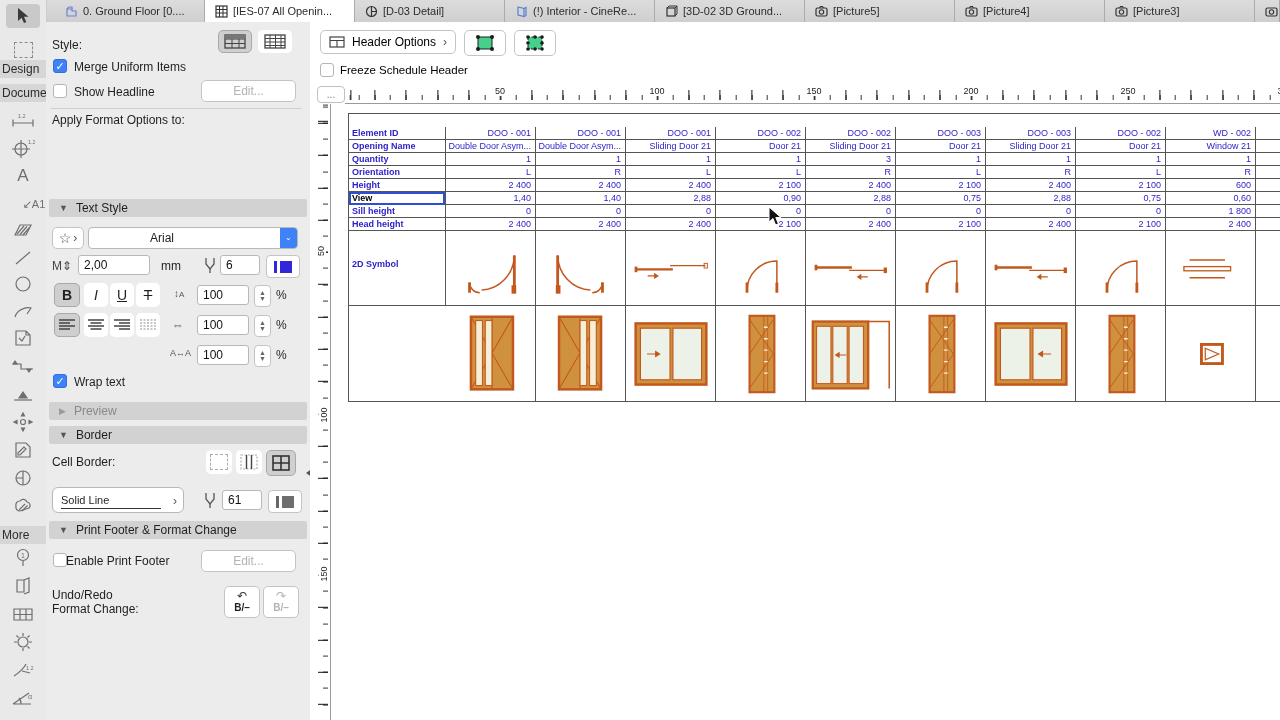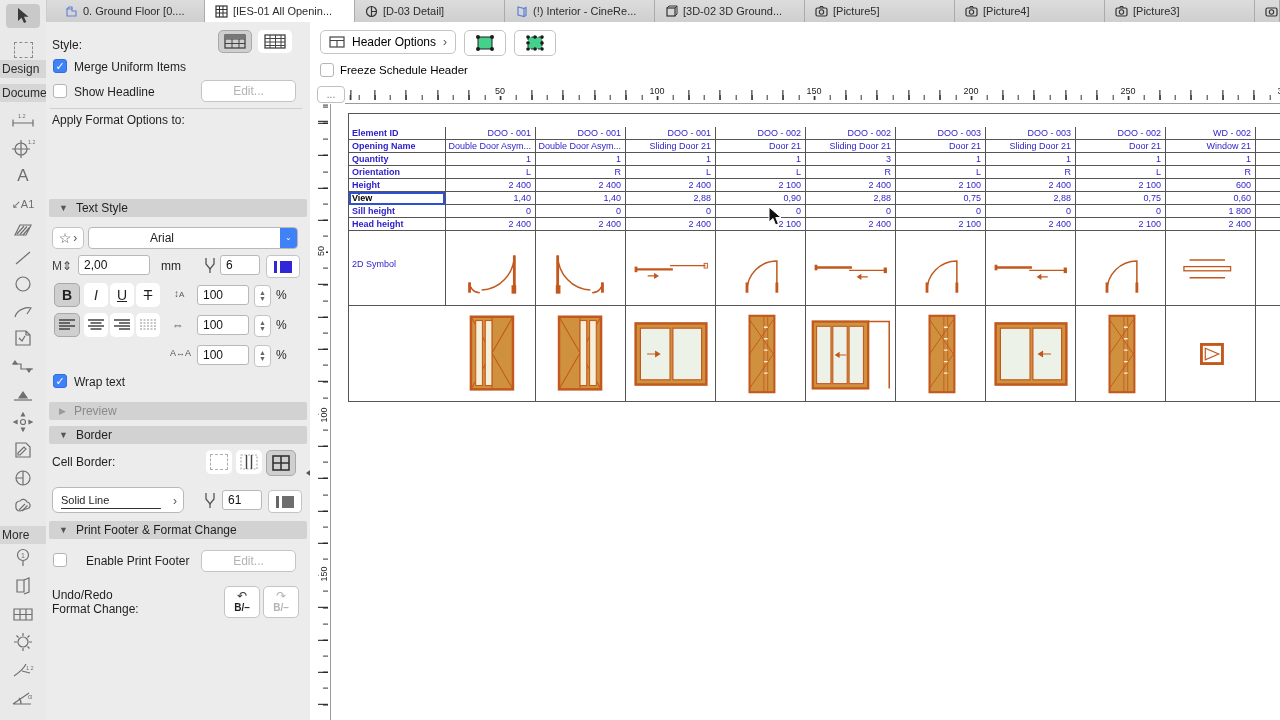--- a/index.html
+++ b/index.html
@@ -50,21 +50,21 @@
   #vruler .major{position:absolute;top:0;right:2px;width:10px;height:100%;background:repeating-linear-gradient(180deg,#111 0 1px,transparent 1px 32.3px);background-position:0 18.8px;}
   .vlab{position:absolute;left:1px;font-size:9px;color:#222;background:#fff;transform:rotate(-90deg);padding:0 2px;}
   .cornerbtn{position:absolute;left:7px;top:64px;width:26px;height:15px;background:#fff;border:1px solid #c0c0c0;border-radius:4px;font-size:10px;color:#777;display:flex;align-items:center;justify-content:center;line-height:6px;}
   
   #schedule{position:absolute;left:38px;top:91px;width:932px;height:289px;border:1px solid #555;border-right:none;box-sizing:border-box;background:#fff;font-size:9px;}
   #stitle{position:absolute;left:0;top:0;width:932px;height:13px;border-bottom:1px solid #555;box-sizing:border-box;}
   #stitle span{position:absolute;left:682px;top:1px;transform:translateX(-50%);font-weight:bold;color:#2a1dc6;font-size:9.5px;white-space:nowrap;}
   #label-col{position:absolute;left:0;top:13px;width:97px;border-right:1px solid #555;box-sizing:border-box;}
   .lab-cell{height:13px;border-bottom:1px solid #555;box-sizing:border-box;font-weight:bold;color:#2a1dc6;padding-left:3px;line-height:12px;white-space:nowrap;overflow:hidden;}
   .lab-cell.sel{color:#000;outline:2px solid #2d4fd0;outline-offset:-2px;position:relative;z-index:4;background:#fff;}
-  .lab-sym{height:75px;border-bottom:1px solid #555;box-sizing:border-box;font-weight:normal;color:#2a1dc6;padding:28px 0 0 3px;}
+  .lab-sym{height:75px;border-bottom:1px solid #555;box-sizing:border-box;font-weight:bold;color:#2a1dc6;padding:28px 0 0 3px;}
   .lab-view{height:96px;box-sizing:border-box;font-weight:bold;color:#2a1dc6;padding:30px 4px 0 3px;line-height:10px;}
   .s-col{position:absolute;top:13px;width:90px;border-right:1px solid #555;box-sizing:border-box;}
   .s-col.partial{border-right:none;}
   .s-cell{height:13px;border-bottom:1px solid #555;box-sizing:border-box;text-align:right;padding-right:4px;color:#2a1dc6;line-height:12px;white-space:nowrap;overflow:hidden;}
   .s-sym{height:75px;border-bottom:1px solid #555;box-sizing:border-box;display:flex;align-items:center;justify-content:center;}
   .s-view{height:96px;box-sizing:border-box;display:flex;align-items:center;justify-content:center;}
   #cursor{position:absolute;left:458px;top:184px;z-index:9;}
   #collapse-arrow{position:absolute;left:306px;top:468px;width:0;height:0;border-top:5px solid transparent;border-bottom:5px solid transparent;border-right:7px solid #555;}
   .chk{color:#fff;font-size:11px;line-height:13px;text-align:center;display:block;}
 </style>
@@ -78,21 +78,21 @@
           <path d="M2 4 v7 h9 v-5 h-4 v-2 z" fill="none" stroke="#6b82d8" stroke-width="1.2"></path>
           <path d="M2 4 l2-2 h3 v2" fill="none" stroke="#6b82d8" stroke-width="1.2"></path>
         </svg>
       <span>0. Ground Floor [0....</span>
     </div>
     <div class="tab active">
       <svg width="13" height="13" viewBox="0 0 13 13">
           <rect x="1" y="1" width="11" height="11" fill="none" stroke="#333" stroke-width="1.2"></rect>
           <path d="M1 4.5 h11 M1 8 h11 M4.5 1 v11 M8 1 v11" stroke="#333" stroke-width="1"></path>
         </svg>
-      <span>[IES-01 All Openin...</span>
+      <span>[IES-07 All Openin...</span>
     </div>
     <div class="tab">
       <svg width="13" height="13" viewBox="0 0 13 13">
           <circle cx="6.5" cy="6.5" r="5" fill="none" stroke="#333" stroke-width="1.2"></circle>
           <path d="M6.5 1.5 v10 M6.5 6.5 h5" stroke="#333" stroke-width="1.2"></path>
         </svg>
       <span>[D-03 Detail]</span>
     </div>
     <div class="tab">
       <svg width="13" height="13" viewBox="0 0 13 13">
@@ -163,21 +163,21 @@
       </svg>
     </div>
   <div class="tool" style="top:136px">
       <svg width="24" height="20" viewBox="0 0 24 20">
         <circle cx="10" cy="11" r="6"></circle>
         <path d="M10 2 v18 M1 11 h18"></path>
         <text x="17" y="6" font-size="5.5" fill="#6f6f6f" stroke="none">1.2</text>
       </svg>
     </div>
   <div class="tool" style="top:164px;font-size:17px;">A</div>
-  <div class="tool" style="top:192px;font-size:11px;">↙A1</div>
+  <div class="tool" style="top:192px;font-size:11px;margin-left:11px;">↙A1</div>
   <div class="tool" style="top:218px">
       <svg width="22" height="16" viewBox="0 0 22 16">
         <path d="M3 13 L8 3 h11 l-5 10 z"></path>
         <path d="M5 12 l7-8 M8 12.5 l7-8 M11 13 l6.5-7.5"></path>
       </svg>
     </div>
   <div class="tool" style="top:246px">
       <svg width="18" height="16" viewBox="0 0 18 16">
         <path d="M2 14 L16 2"></path>
       </svg>
@@ -437,21 +437,21 @@
       <span class="bar" style="background:#666"></span>
       <span class="sq" style="background:#6e6e6e"></span>
     </div>
 
   <div class="secbar" style="top:499px;left:3px">
       <span class="tri">▼</span>
       <span>Print Footer &amp; Format Change</span>
     </div>
 
   <div class="cb" style="left:7px;top:531px"></div>
-  <span class="abs" style="left:40px;top:532px">Enable Print Footer</span>
+  <span class="abs" style="left:20px;top:532px">Enable Print Footer</span>
   <div class="btn dis" style="left:155px;top:528px;width:95px;height:22px">
       <span>Edit...</span>
     </div>
 
   <span class="abs" style="left:6px;top:566px">Undo/Redo</span>
   <span class="abs" style="left:6px;top:580px">Format Change:</span>
   <div class="btn" style="left:178px;top:564px;width:36px;height:32px;flex-direction:column;line-height:12px">
       <span style="font-size:12px;color:#333">↶</span>
       <span style="font-size:10px;font-weight:bold">B/–</span>
     </div>

